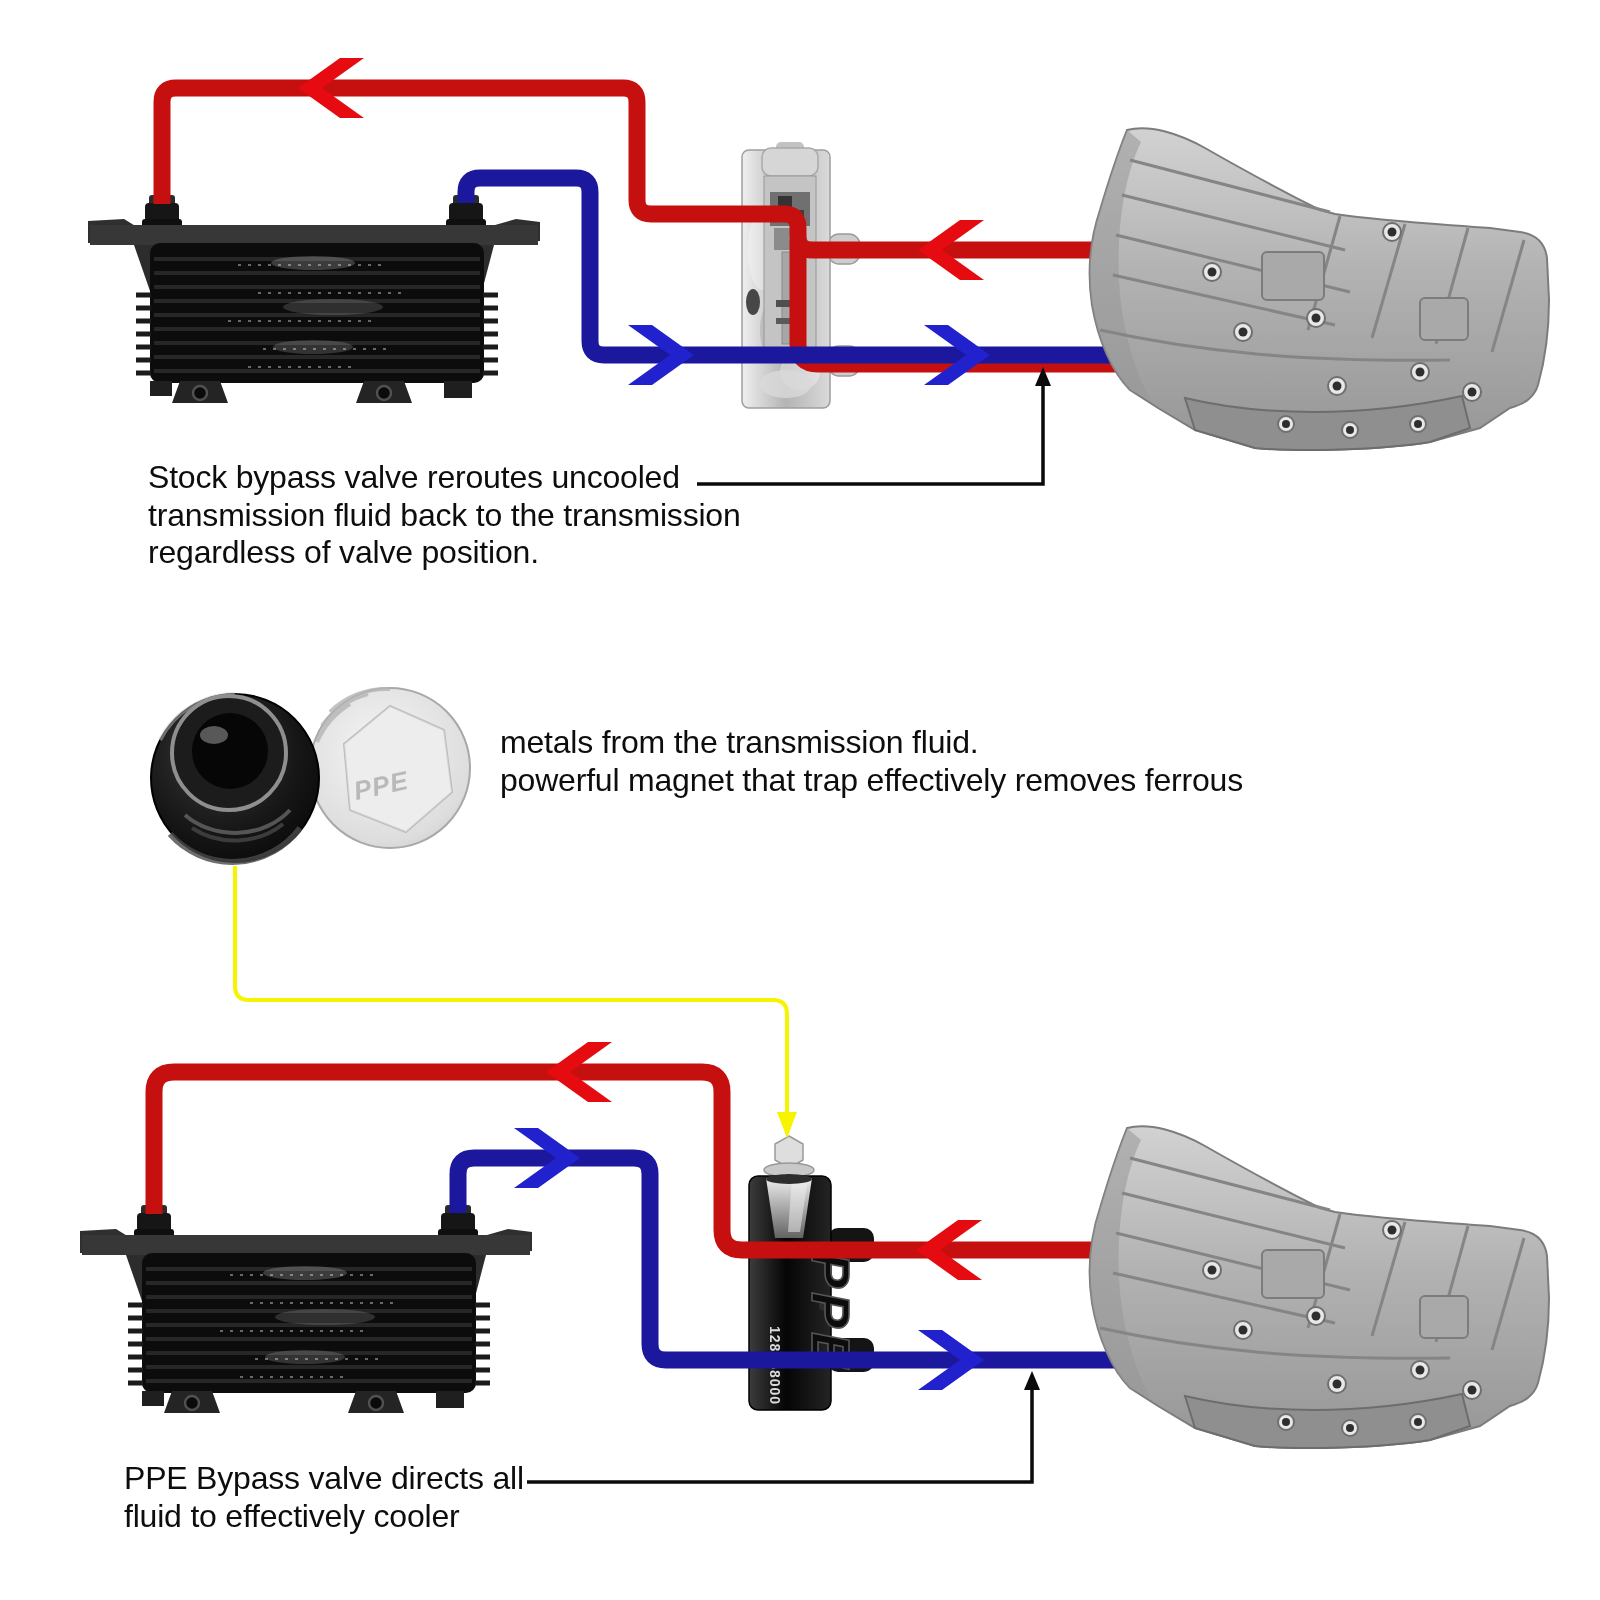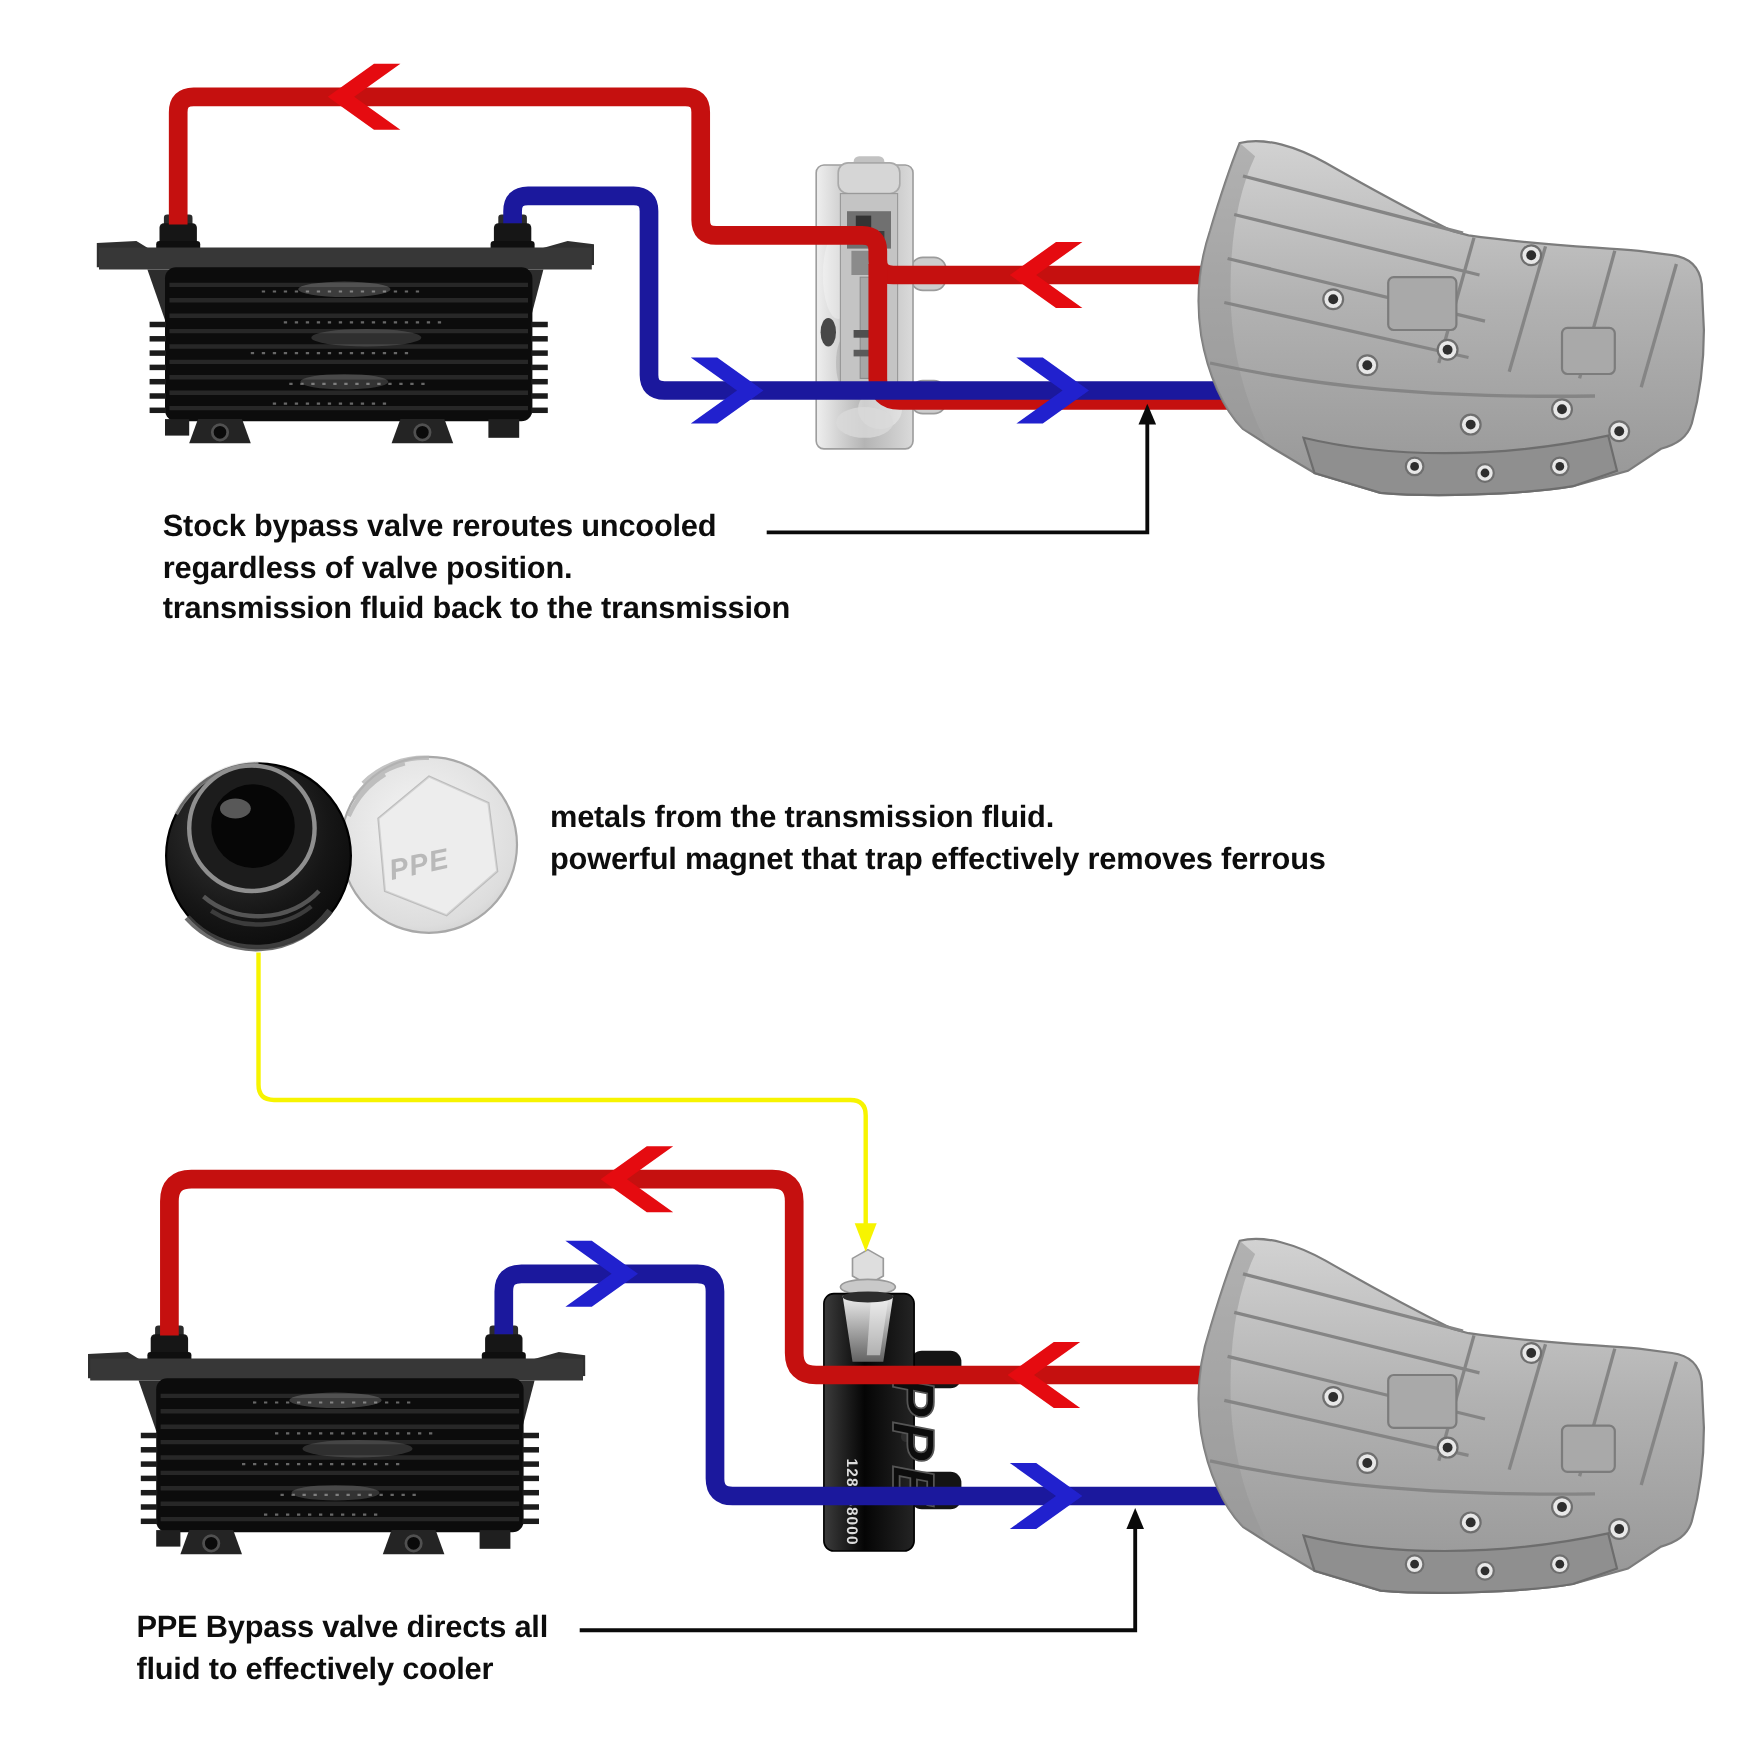--- a/index.html
+++ b/index.html
@@ -13,21 +13,21 @@
   #canvas{position:absolute;left:0;top:0;}
   .pipe{fill:none;stroke-linejoin:round;stroke-linecap:butt;}
   .pipe.hot{stroke:var(--hot);stroke-width:17;}
   .pipe.cool{stroke:var(--cool);stroke-width:17;}
   .pipe.yellow{stroke:var(--yellow);stroke-width:4;}
   .arrow-hot{fill:var(--hot-arrow);}
   .arrow-cool{fill:var(--cool-arrow);}
   .arrow-yellow{fill:var(--yellow);}
   .callout{stroke:#0a0a0a;stroke-width:3.5;fill:none;}
   .callout-head{fill:#0a0a0a;}
-  .note{position:absolute;color:var(--ink);font-weight:bold;font-size:28px;line-height:37.5px;
+  .note{position:absolute;color:var(--ink);font-weight:normal;font-size:32px;line-height:37.5px;
         letter-spacing:-0.2px;white-space:nowrap;}
   .note span{display:block;}
   .ppe-logo{font-style:italic;font-weight:900;font-size:54px;letter-spacing:4px;
             fill:#0c0c0c;stroke:#555555;stroke-width:1.6;}
   .ppe-part{font-size:14px;font-weight:bold;fill:#dcdcdc;letter-spacing:1px;}
   .plug-brand{font-style:italic;font-weight:900;font-size:26px;fill:#b9b9b9;letter-spacing:1px;}
 </style>
 </head>
 <body>
 
@@ -295,22 +295,22 @@
 
     <g>
       <path class="callout" d="M 527 1482 L 1032 1482 L 1032 1388"></path>
       <polygon class="callout-head" points="1024,1390 1040,1390 1032,1371"></polygon>
     </g>
   </g>
 </svg>
 
 <div class="note" style="left:148px;top:459px;">
   <span>Stock bypass valve reroutes uncooled</span>
+  <span>transmission fluid back to the transmission</span>
   <span>regardless of valve position.</span>
-  <span>transmission fluid back to the transmission</span>
 </div>
 
 <div class="note" style="left:500px;top:724px;">
   <span>metals from the transmission fluid.</span>
   <span>powerful magnet that trap effectively removes ferrous</span>
 </div>
 
 <div class="note" style="left:124px;top:1460px;">
   <span>PPE Bypass valve directs all</span>
   <span>fluid to effectively cooler</span>

